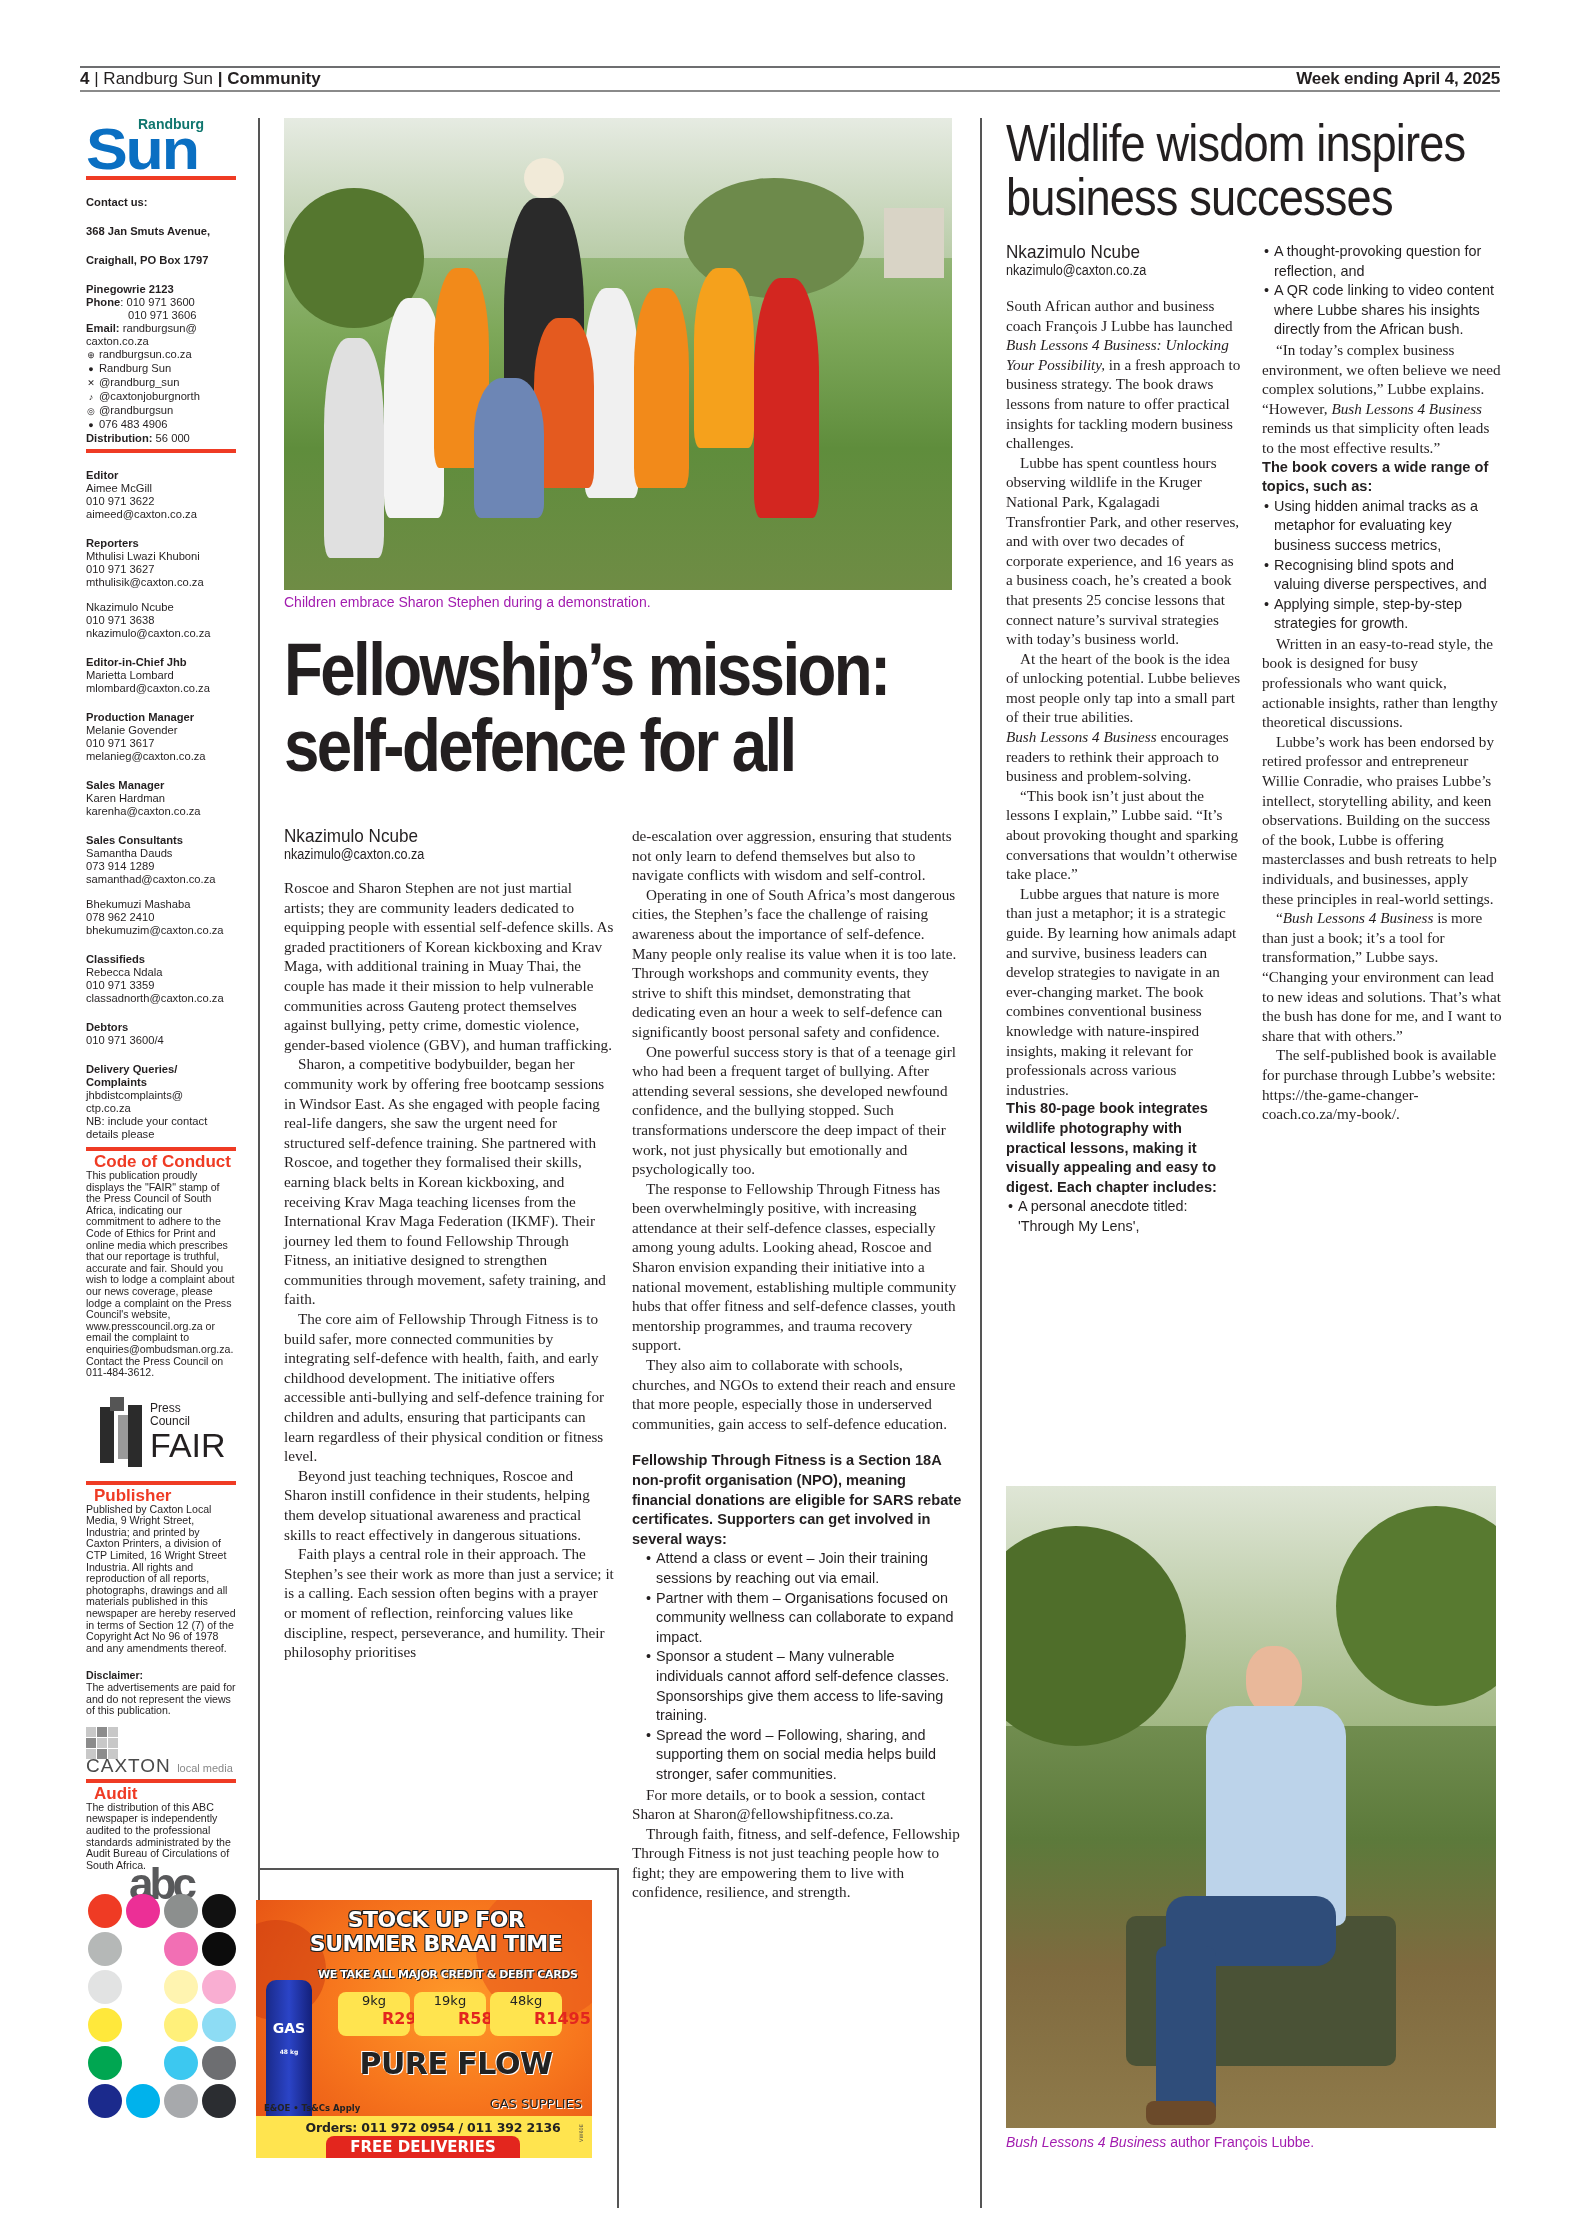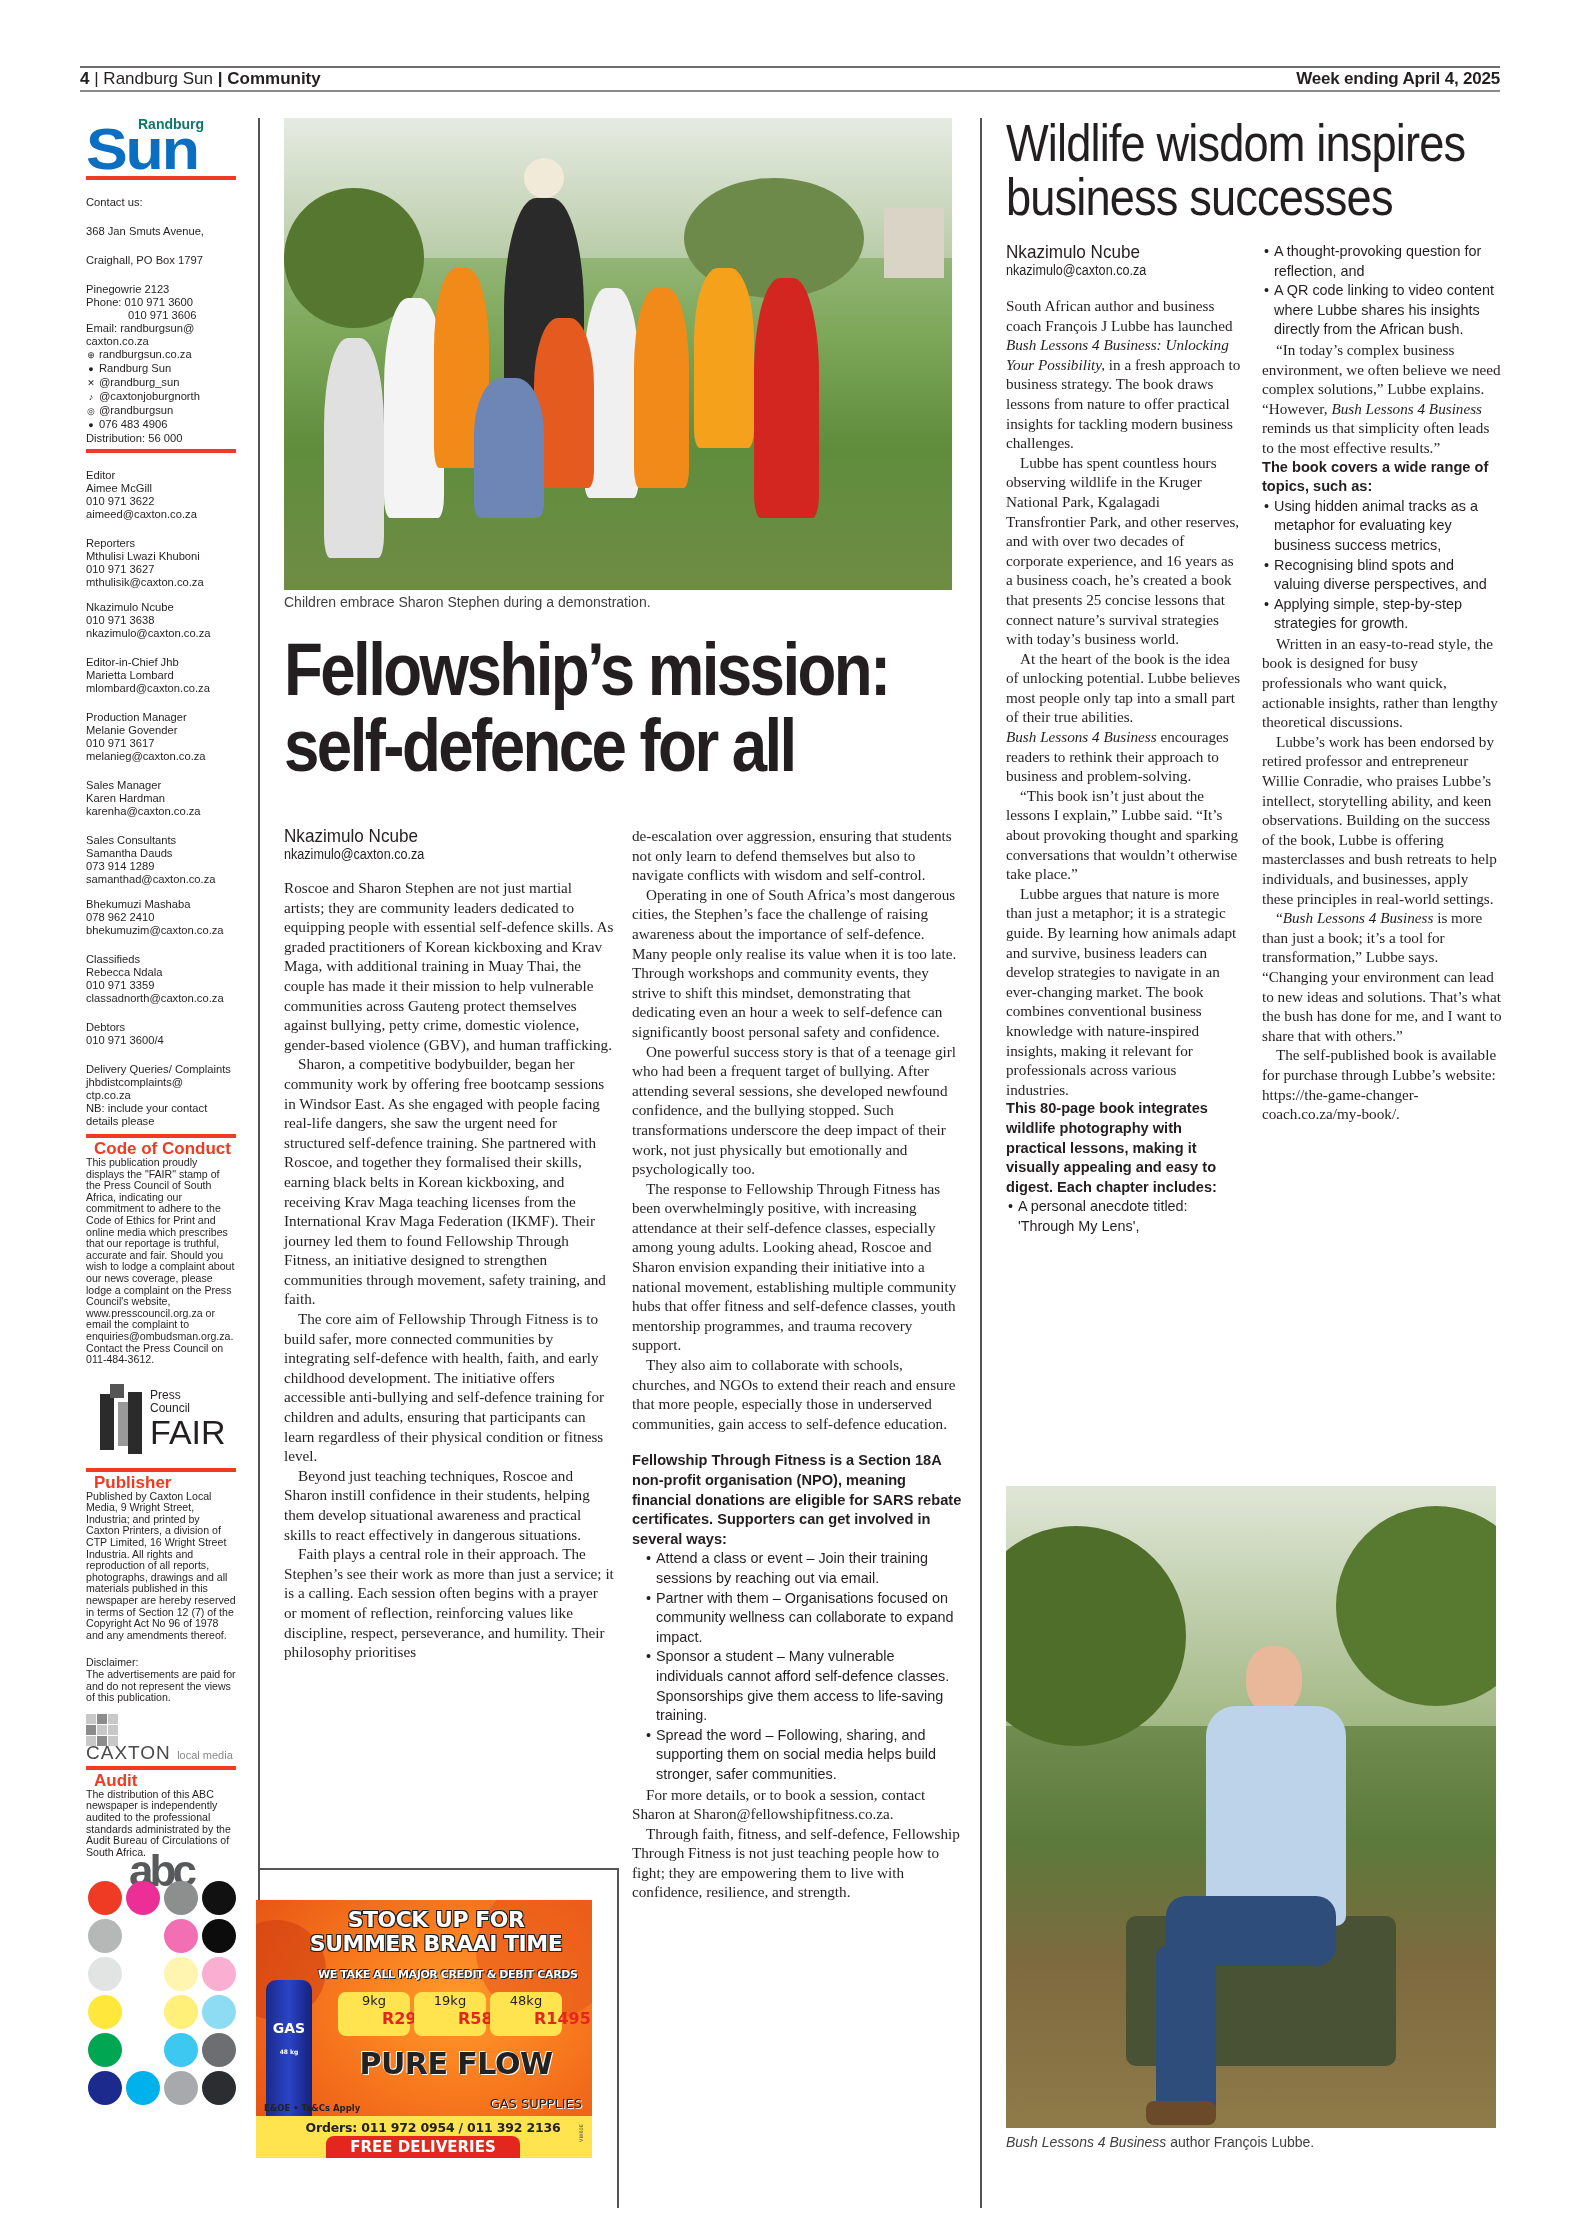--- a/index.html
+++ b/index.html
@@ -10,21 +10,21 @@
   .page-header { position: absolute; left: 80px; top: 66px; width: 1420px; height: 26px; border-top: 2px solid #6d6e70; border-bottom: 2px solid #8a8a8a; display: flex; justify-content: space-between; align-items: center; font-family: "Liberation Sans", sans-serif; font-size: 17px; }
   .page-header .left span.b { font-weight: bold; }
   .page-header .right { font-weight: bold; letter-spacing: -0.2px; }
 
   
   .sidebar { position: absolute; left: 86px; top: 112px; width: 150px; font-family: "Liberation Sans", sans-serif; font-size: 11.2px; line-height: 13px; color: #231f20; }
   .logo { position: relative; height: 60px; }
   .logo .rb { position: absolute; left: 52px; top: 6px; font-weight: bold; font-size: 14px; color: #0f766e; }
   .logo .sun { position: absolute; left: 0; top: 8px; font-weight: 900; font-size: 58px; line-height: 58px; color: #0a6fc2; letter-spacing: -2px; transform: scaleX(1.08); transform-origin: left; }
   .red-rule { height: 4px; background: #ef3b24; margin: 4px 0 2px 0; }
-  .sidebar .b { font-weight: normal; margin-top: 16px; }
+  .sidebar .b { font-weight: bold; margin-top: 16px; }
   .contact-line { white-space: nowrap; }
   .contact-line .ico { display: inline-block; width: 10px; text-align: center; margin-right: 3px; font-size: 9px; }
   .staff-block { margin-top: 12px; }
   .staff-block:first-of-type { margin-top: 6px; }
   .red-heading { color: #ef3b24; font-weight: bold; font-size: 17px; line-height: 17px; margin-top: 2px; margin-left: 8px; }
   .fine { font-size: 10.6px; line-height: 11.6px; }
   .fair-logo { display: flex; align-items: center; margin: 18px 0 14px 14px; height: 70px; }
   .fair-mark { position: relative; width: 44px; height: 70px; }
   .fair-mark div { position: absolute; background: #2b2b2b; }
   .fair-text { margin-left: 6px; line-height: 13px; font-size: 12px; }
@@ -37,21 +37,21 @@
   .caxton-word small { font-size: 11px; letter-spacing: 0; color: #888; }
   .abc-logo { text-align: center; font-size: 44px; font-weight: bold; color: #58595b; margin: 6px 0 4px 0; letter-spacing: -4px; }
   .swatches { display: grid; grid-template-columns: repeat(4, 34px); gap: 4px 4px; margin-left: 2px; }
   .sw { width: 34px; height: 34px; border-radius: 50%; }
 
   .v-rule { position: absolute; left: 258px; top: 118px; width: 2px; height: 1790px; background: #555; }
 
   
   .photo1 { position: absolute; left: 284px; top: 118px; width: 668px; height: 472px; background: linear-gradient(180deg, #c9d8c0 0%, #9dbb85 22%, #7ea85a 45%, #5f8d3c 70%, #6f8c45 100%); overflow: hidden; }
   .photo1 .kid { position: absolute; border-radius: 40% 40% 10% 10%; }
-  .caption { position: absolute; font-family: "Liberation Sans", sans-serif; font-size: 14px; color: #404040; }
+  .caption { position: absolute; font-family: "Liberation Sans", sans-serif; font-size: 14px; color: #a21caf; }
   .headline1 { position: absolute; left: 284px; top: 632px; width: 680px; font-family: "Liberation Sans", sans-serif; font-weight: bold; font-size: 74px; line-height: 76px; letter-spacing: -3px; color: #231f20; transform: scaleX(0.86); transform-origin: left; white-space: nowrap; }
   .byline-name { font-family: "Liberation Sans", sans-serif; font-size: 19px; line-height: 20px; transform: scaleX(0.9); transform-origin: left; }
   .byline-email { font-family: "Liberation Sans", sans-serif; font-size: 14px; line-height: 16px; transform: scaleX(0.9); transform-origin: left; }
   .col { position: absolute; font-size: 15.2px; line-height: 19.6px; text-align: left; }
   .col p { text-indent: 14px; }
   .col p.first { text-indent: 0; }
   .col .sans-b { font-family: "Liberation Sans", sans-serif; font-weight: bold; font-size: 14.6px; line-height: 19.6px; }
   .col ul { list-style: none; font-family: "Liberation Sans", sans-serif; font-size: 14.4px; line-height: 19.6px; }
   .col ul li { position: relative; padding-left: 12px; }
   .col ul li::before { content: "•"; position: absolute; left: 2px; }

